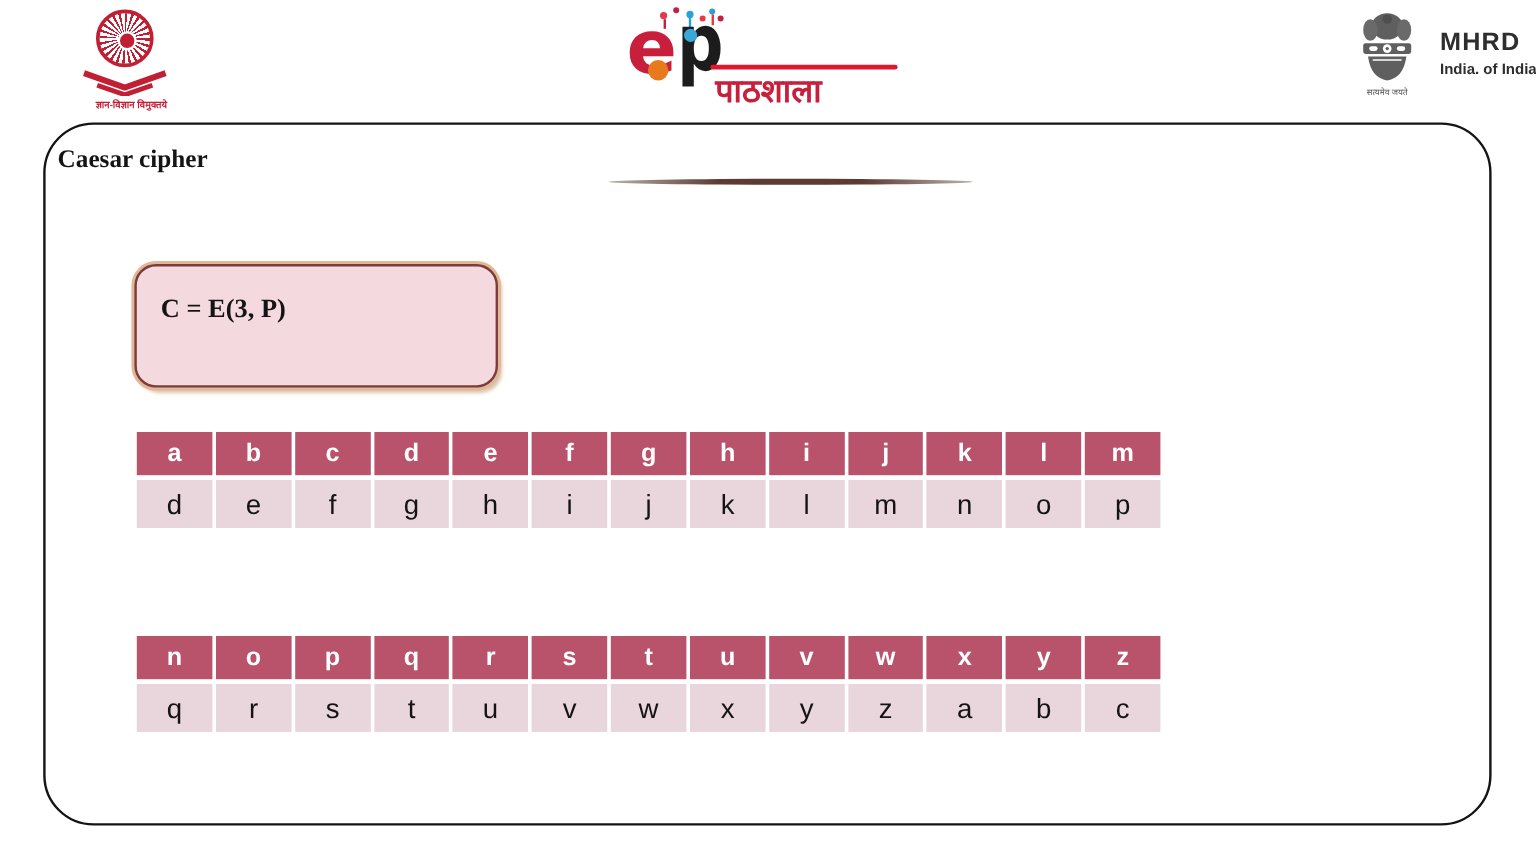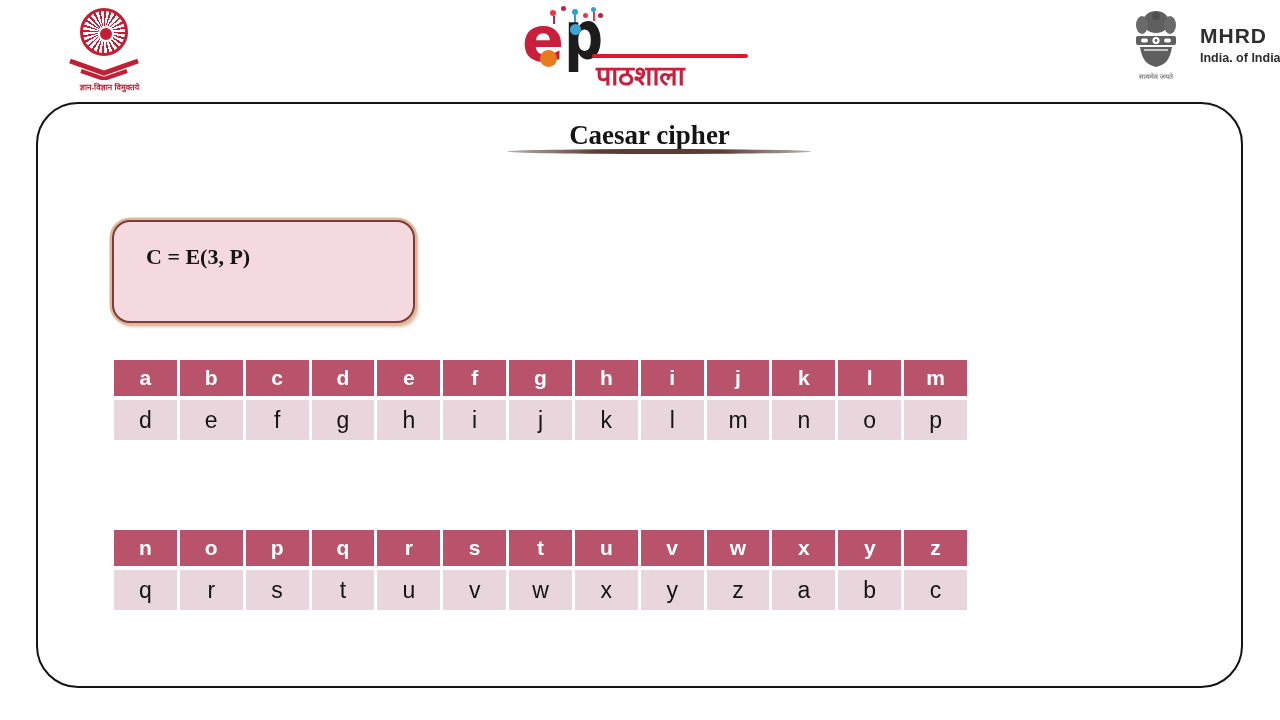--- a/index.html
+++ b/index.html
@@ -49,30 +49,30 @@
   .mhrd-emblem{position:absolute;left:4px;top:2px;}
   .mhrd-motto{position:absolute;left:0px;top:66px;width:56px;text-align:center;font-size:7px;color:#555;}
   .mhrd-texts{position:absolute;left:72px;top:18px;}
   .mhrd-title{font-size:21px;font-weight:bold;color:#2e2e2e;letter-spacing:1px;}
   .mhrd-sub{font-size:12.5px;font-weight:bold;color:#2e2e2e;margin-top:3px;white-space:nowrap;}
 
   
   .slide{position:absolute;left:36px;top:102px;width:1207px;height:586px;background:#fff;
     border:2px solid #141414;border-radius:42px;}
 
-  .slide-title{position:absolute;left:0;top:16px;width:100%;text-align:center;transform:translateX(10px);
-    font-family:"Liberation Serif",serif;font-weight:bold;font-size:27px;color:#141414;}
+  .slide-title{position:absolute;left:0;top:16px;width:100%;text-align:left;transform:translateX(10px);
+    font-family:"Liberation Serif",serif;font-weight:bold;font-size:21px;color:#141414;}
   .title-underline{position:absolute;left:469px;top:45px;width:304px;height:5px;border-radius:50%;
     background:linear-gradient(90deg,#b9b3ab 0%,var(--underline) 30%,var(--underline) 70%,#b9b3ab 100%);}
 
   .formula-box{position:absolute;left:74px;top:116px;width:303px;height:103px;background:var(--formula-box-bg);
     border:2.5px solid var(--formula-box-border);border-radius:18px;
     box-shadow:0 0 0 2.5px var(--formula-box-glow),3px 4px 3px rgba(190,150,110,.55);
     padding:20px 0 0 20px;}
-  .formula-line{font-family:"Liberation Serif",serif;font-weight:bold;font-size:22px;color:#141414;line-height:30px;margin-left:12px;}
+  .formula-line{font-family:"Liberation Serif",serif;font-weight:bold;font-size:22px;color:#141414;line-height:30px;}
   .formula-line.indent{padding-left:27px;}
 
   .cipher-table{position:absolute;left:76px;width:853px;}
   .cipher-table .t-plain,.cipher-table .t-cipher{display:grid;grid-template-columns:repeat(13,1fr);column-gap:3px;}
   .cipher-table .t-plain{margin-bottom:4px;}
   .cell{display:flex;align-items:center;justify-content:center;}
   .cell.plain{height:36px;background:var(--table-header-bg);color:#ffffff;font-weight:bold;font-size:21px;}
   .cell.cipher{height:40px;background:var(--table-value-bg);color:#141414;font-size:23px;}
   #table-0{top:256px;}
   #table-1{top:426px;}

